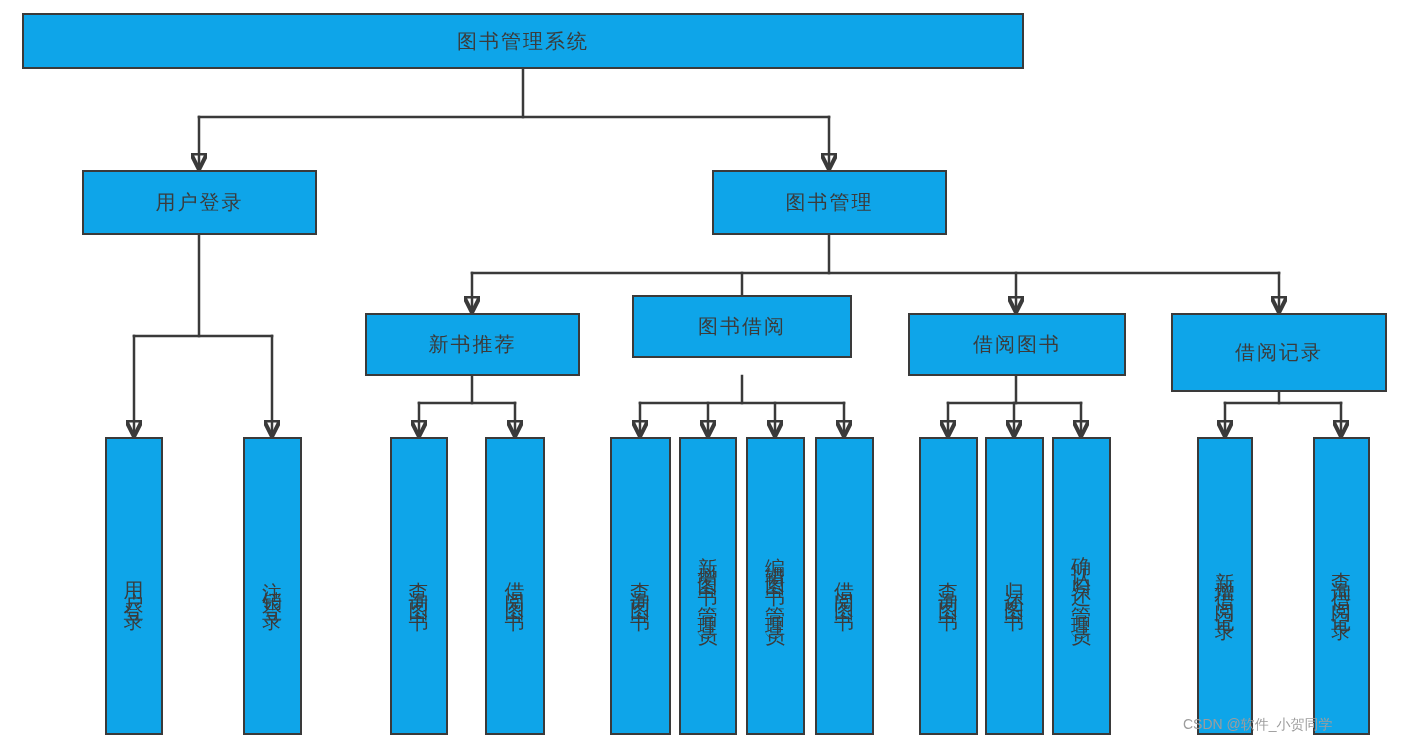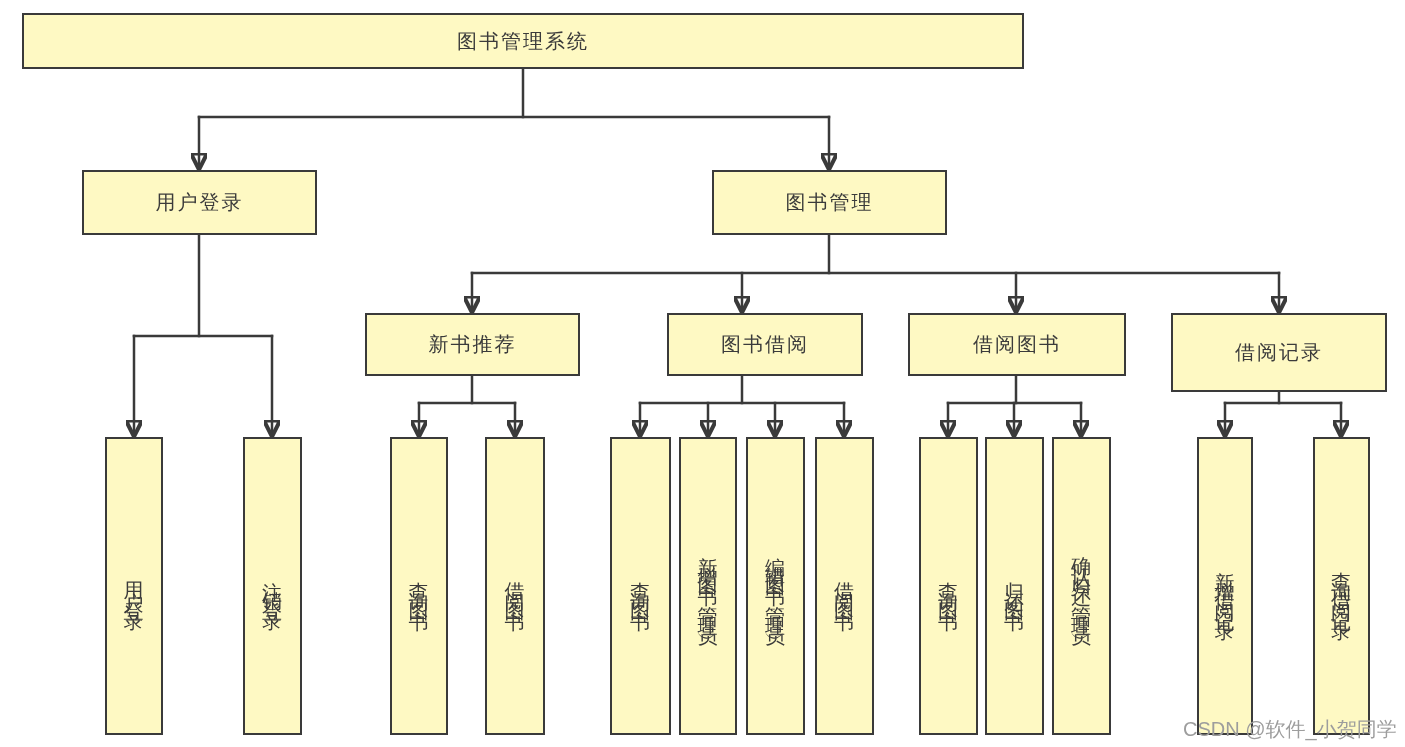--- a/index.html
+++ b/index.html
@@ -19,21 +19,21 @@
   }
   .connector-layer path {
     stroke: #3a3a3a;
     stroke-width: 2.5;
     fill: none;
     stroke-linecap: square;
   }
   .connector-layer path.arrow { marker-end: url(#arrowhead); }
   .node {
     position: absolute;
-    background: #fef9c3;
+    background: #0ea5e9;
     border: 2.5px solid #3a3a3a;
     box-sizing: border-box;
     display: flex;
     align-items: center;
     justify-content: center;
     text-align: right;
   }
   .h-node span {
     font-size: 20px;
     letter-spacing: 2px;
@@ -45,21 +45,21 @@
     text-orientation: mixed;
     font-size: 20px;
     letter-spacing: 10px;
     line-height: 1;
     color: #3b3b3b;
   }
   .watermark {
     position: absolute;
     left: 1183px;
     top: 716px;
-    font-size: 20px;
+    font-size: 14px;
     color: #9d9d9d;
     white-space: nowrap;
     z-index: 10;
   }
 </style>
 </head>
 <body>
 
 <div class="canvas">
 
@@ -118,21 +118,21 @@
   <div class="node h-node" style="left:82px; top:170px; width:235px; height:65px;">
     <span>用户登录</span>
   </div>
   <div class="node h-node" style="left:365px; top:313px; width:215px; height:63px;">
     <span>新书推荐</span>
   </div>
 
   <div class="node h-node" style="left:712px; top:170px; width:235px; height:65px;">
     <span>图书管理</span>
   </div>
-  <div class="node h-node" style="left:632px; top:313px; width:196px; height:63px;margin-left:35px;">
+  <div class="node h-node" style="left:632px; top:295px; width:220px; height:63px;">
     <span>图书借阅</span>
   </div>
   <div class="node h-node" style="left:908px; top:313px; width:218px; height:63px;">
     <span>借阅图书</span>
   </div>
   <div class="node h-node" style="left:1171px; top:313px; width:216px; height:79px;">
     <span>借阅记录</span>
   </div>
 
   <div class="node v-node" style="left:105px; top:437px; width:58px; height:298px;">

